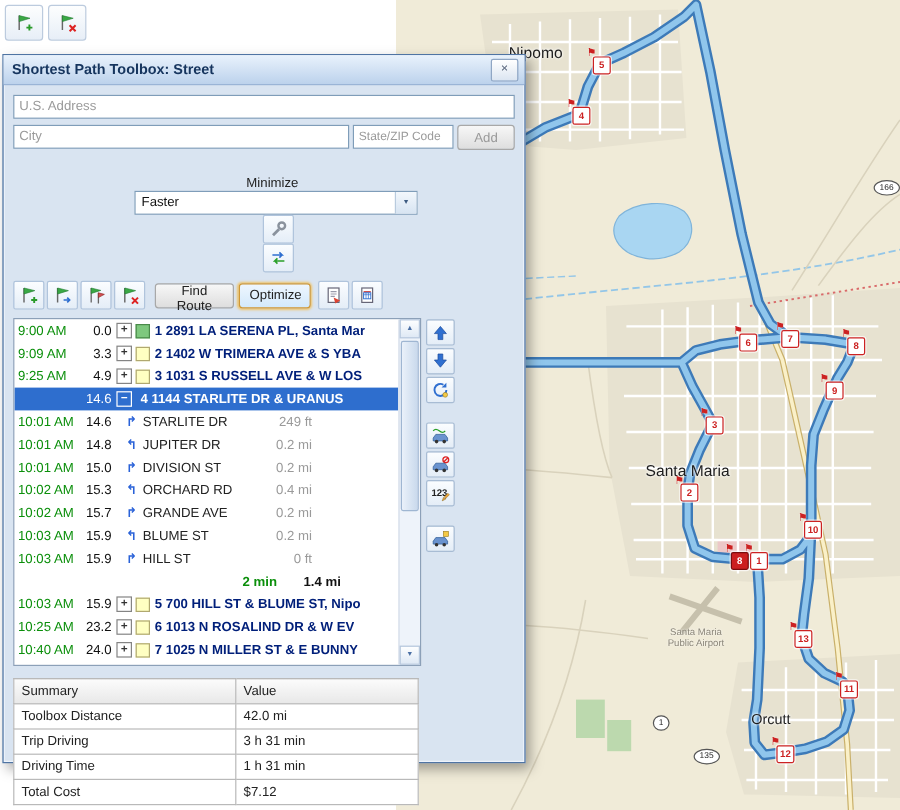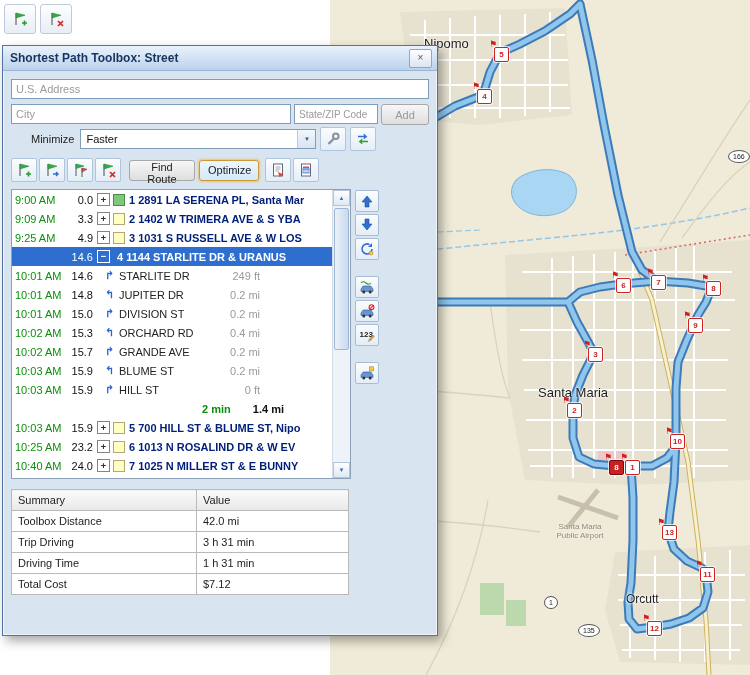--- a/index.html
+++ b/index.html
@@ -38,27 +38,27 @@
   .closebtn{margin-left:auto;width:21px;height:17px;border:1px solid #8fa6c4;border-radius:2px;
             background:linear-gradient(#ffffff,#dbe5f1);color:#4c5a72;font-size:10px;line-height:15px;
             text-align:center;cursor:default;}
   .content{padding:8px;position:relative;}
 
   input.txt{height:20px;border:1px solid #7f9db9;background:#fff;font:11px "Liberation Sans",sans-serif;
             padding:0 4px;box-sizing:border-box;color:#222;}
   input.txt::placeholder{color:#9a9a9a;opacity:1;}
   .row-addr{margin-bottom:5px;}
   .row-addr input{width:100%;}
-  .row-city{display:flex;gap:3px;margin-bottom:2px;}
+  .row-city{display:flex;gap:3px;margin-bottom:22px;}
   .row-city .city{flex:1;}
   .row-city .zip{width:84px;font-size:10px;}
   .btn{height:21px;border:1px solid #a8a8a8;border-radius:3px;background:linear-gradient(#f7f7f7,#dedede);
        font:11px "Liberation Sans",sans-serif;color:#222;padding:0 8px;}
   .btn.add{width:48px;color:#9a9a9a;}
-  .row-min{display:flex;align-items:center;margin:0 0 7px 20px;}
+  .row-min{display:flex;align-items:center;margin:0 0 7px 20px;flex-direction:column;}
   .row-min .lbl{margin-right:6px;color:#222;}
   .combo{width:236px;height:20px;border:1px solid #7f9db9;background:#fff;display:flex;align-items:center;box-sizing:border-box;}
   .combo .val{flex:1;padding:0 5px;color:#111;}
   .combo .arrow{width:17px;height:100%;border-left:1px solid #b9cbde;background:linear-gradient(#f2f7fc,#d7e4f2);
                 font-size:6px;color:#3c5a80;display:flex;align-items:center;justify-content:center;}
   .iconbtn{width:24px;height:22px;border:1px solid #b0c4dc;border-radius:2px;background:linear-gradient(#fbfdff,#e4edf7);
            display:flex;align-items:center;justify-content:center;margin-left:4px;}
   .row-tools{display:flex;align-items:center;margin-bottom:7px;}
   .row-tools .iconbtn{margin-left:0;margin-right:2px;}
   .btn.find{margin-left:6px;width:66px;}

